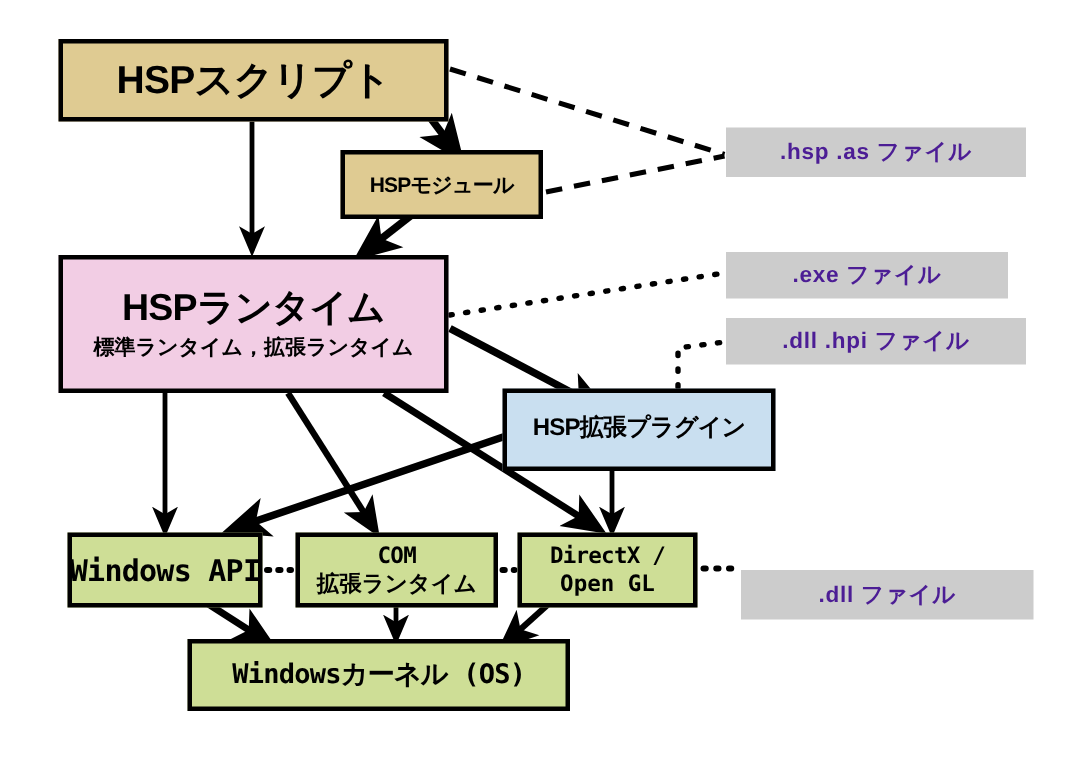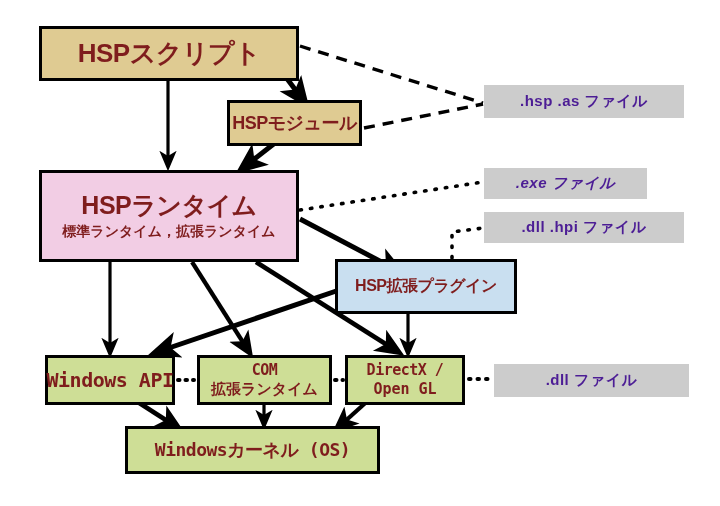--- a/index.html
+++ b/index.html
@@ -26,21 +26,21 @@
   }
   .node {
     position: absolute;
     box-sizing: border-box;
     border: 3px solid #000000;
     display: flex;
     flex-direction: column;
     align-items: center;
     justify-content: center;
     text-align: center;
-    color: #7f1d1d;
+    color: #000000;
     z-index: 5;
   }
   .node .ttl {
     font-weight: bold;
     letter-spacing: -0.5px;
     line-height: 1.05;
     white-space: nowrap;
   }
   .node .sub {
     font-weight: bold;
@@ -54,21 +54,21 @@
   #node-script {
     left: 39px; top: 26px; width: 260px; height: 55px;
     background: #dfcb92;
   }
   #node-script .ttl { font-size: 26px; }
 
   #node-module {
     left: 227px; top: 100px; width: 135px; height: 46px;
     background: #dfcb92;
   }
-  #node-module .ttl { font-size: 18px; }
+  #node-module .ttl { font-size: 14px; }
 
   #node-runtime {
     left: 39px; top: 170px; width: 260px; height: 92px;
     background: #f2cde4;
   }
   #node-runtime .ttl { font-size: 25px; margin-bottom: 6px; }
   #node-runtime .sub { font-size: 14px; }
 
   #node-plugin {
     left: 335px; top: 259px; width: 182px; height: 55px;
@@ -112,23 +112,23 @@
     align-items: center;
     justify-content: center;
     color: #4c1d95;
     font-weight: bold;
     font-size: 15px;
     letter-spacing: 0.5px;
     white-space: nowrap;
     z-index: 5;
   }
   #label-hsp  { left: 484px; top: 85px;  width: 200px; height: 33px; }
-  #label-exe  { left: 484px; top: 168px; width: 163px; height: 31px; font-style: italic; }
+  #label-exe  { left: 484px; top: 168px; width: 188px; height: 31px; }
   #label-dll-hpi { left: 484px; top: 212px; width: 200px; height: 31px; text-align: right; }
-  #label-dll  { left: 494px; top: 364px; width: 195px; height: 33px; }
+  #label-dll  { left: 494px; top: 380px; width: 195px; height: 33px; }
 </style>
 </head>
 <body>
 
 <div id="canvas">
 
   <svg class="svg-layer" viewBox="0 0 720 506" xmlns="http://www.w3.org/2000/svg">
     <defs>
       <marker id="ah" markerWidth="7" markerHeight="7" refX="3.2" refY="3" orient="auto">
         <path d="M0,0.3 L6.4,3 L0,5.7 L1.6,3 Z" fill="#000"></path>

